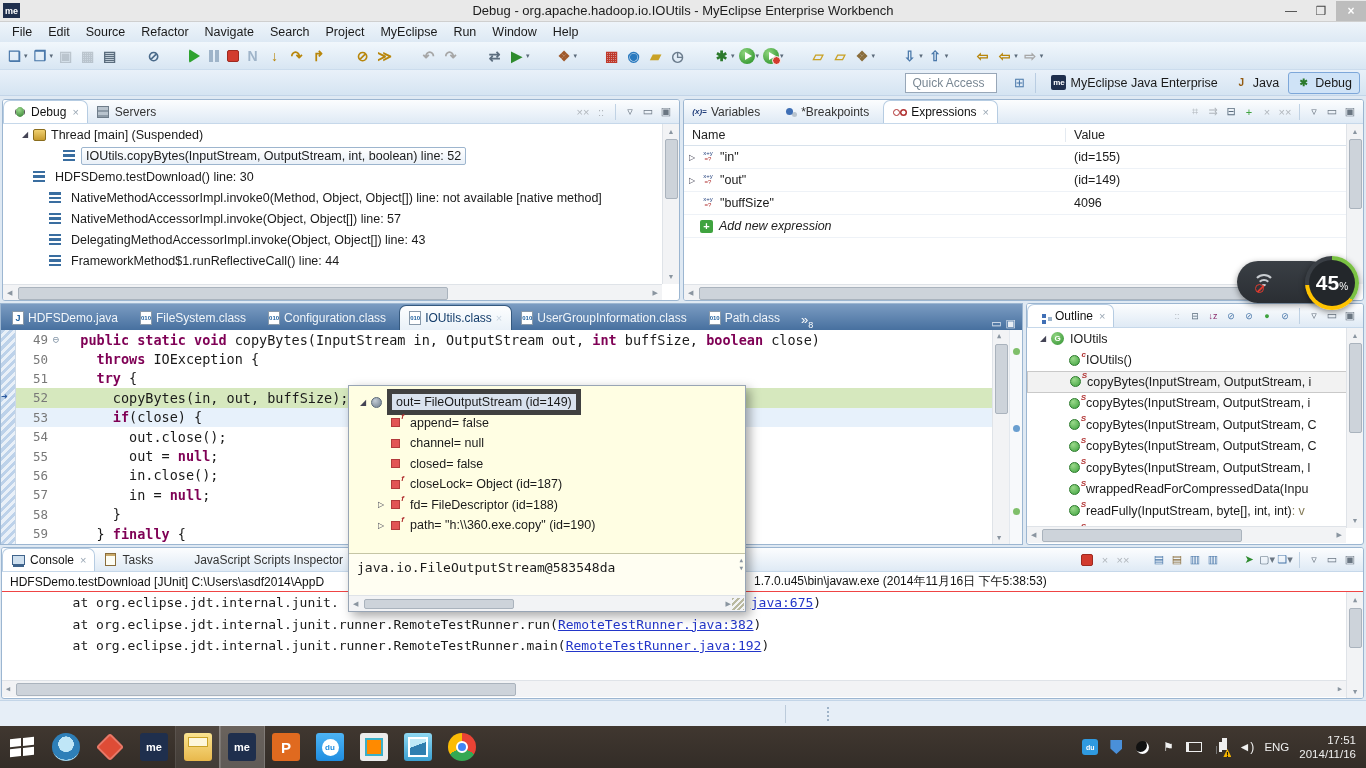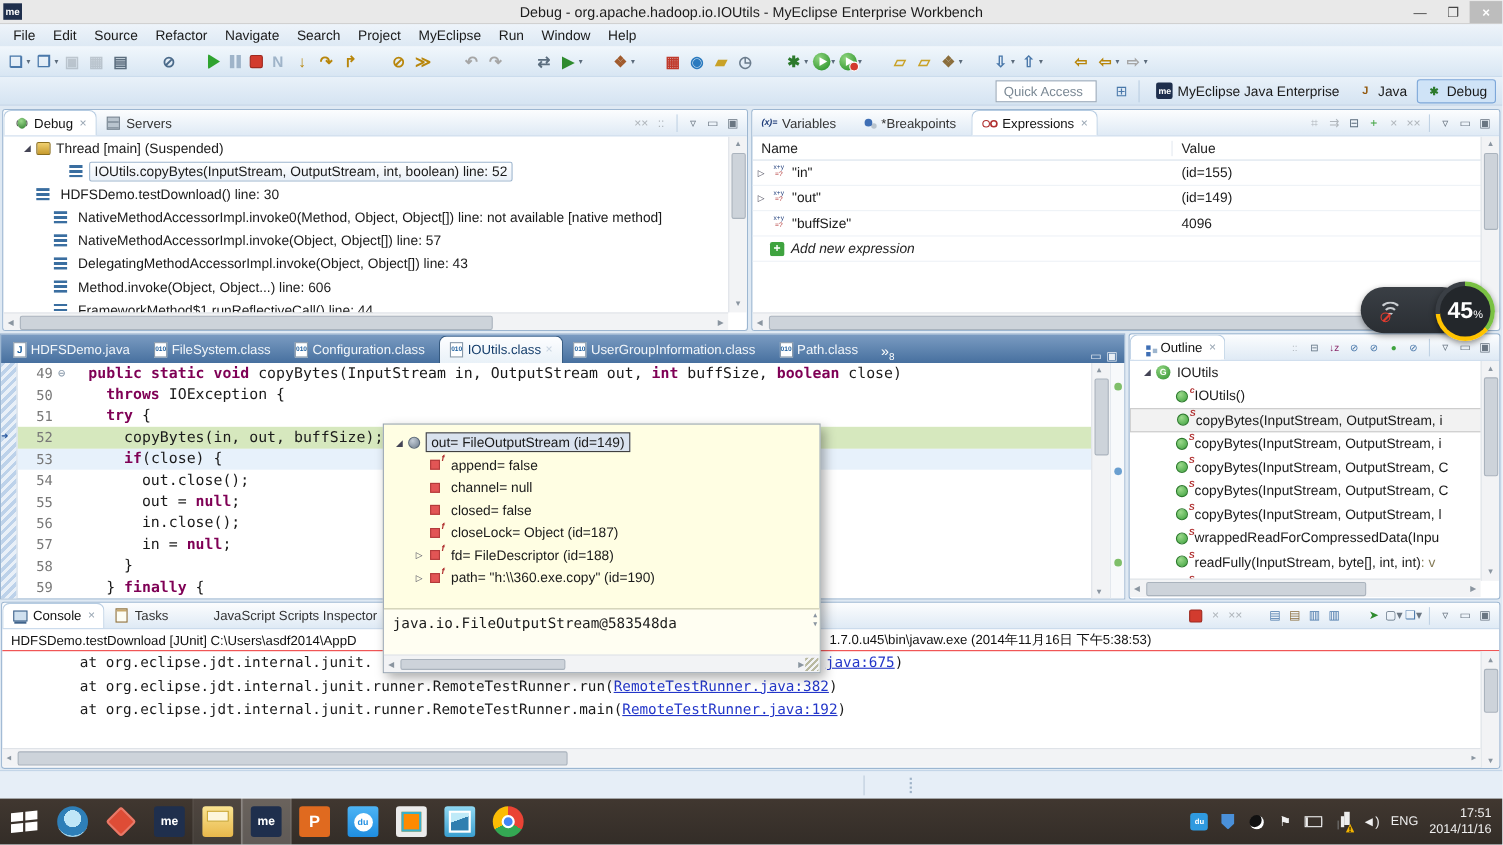--- a/index.html
+++ b/index.html
@@ -184,21 +184,21 @@
   .tico[data-k="net"]{position:relative}
   .tico[data-k="net"]::before{content:"";width:3px;height:10px;background:#eee;box-shadow:-4px 3px 0 -1px #777,4px -3px 0 1px #eee}
   .tico[data-k="net"]::after{content:"!";position:absolute;right:-3px;bottom:-2px;width:8px;height:8px;background:#f4b400;color:#000;font-size:7px;font-weight:bold;clip-path:polygon(50% 0,100% 100%,0 100%);text-align:center;line-height:11px}
   .clock{text-align:right;font-size:11.5px;line-height:14px}
 
   
   .popup{position:absolute;left:348px;top:385px;width:398px;height:227px;background:#fffee3;border:1px solid #98a5b5;box-shadow:4px 4px 10px rgba(0,0,0,.35);z-index:50;display:flex;flex-direction:column}
   .ptree{flex:1;padding:6px 4px 2px 6px;overflow:hidden}
   .prow{display:flex;align-items:center;height:20.5px;font-size:12.5px;white-space:nowrap}
   .prow .lbl{padding:1px 4px}
-  .prow[data-sel="1"] .lbl{background:#d9e2ee;border:1px solid #404040}
+  .prow[data-sel="1"] .lbl{background:#d9e2ee;border:5px solid #404040}
   .oico{width:11px;height:11px;border-radius:50%;background:radial-gradient(circle at 35% 30%,#c3ccd6,#6f7d8c);border:1px solid #5a6878;margin-right:5px;flex:none}
   .fsq{width:9px;height:9px;background:#e25555;border:1px solid #b23b3b;position:relative;margin:0 6px 0 2px;flex:none}
   .fsq sup{position:absolute;top:-7px;right:-5px;font-size:8px;font-style:italic;color:#b03030;font-weight:bold}
   .pdetail{height:42px;border-top:1px solid #c5c5a5;background:#fffef2;font-family:"DejaVu Sans Mono",monospace;font-size:13px;padding:6px 8px;position:relative}
   .pdetail .minarrows{position:absolute;right:2px;top:2px;display:flex;flex-direction:column;font-size:6px;color:#8a95a0;line-height:8px}
   .pscroll{height:16px;background:#f2f3f5;border-top:1px solid #dfe3e8;display:flex;align-items:center;position:relative}
   .pscroll::before{content:"◀";font-size:7px;color:#8a95a0;padding:0 4px}
   .pscroll::after{content:"▶";font-size:7px;color:#8a95a0;position:absolute;right:14px}
   .pgrip{position:absolute;right:1px;bottom:1px;width:12px;height:12px;background:repeating-linear-gradient(135deg,#b9b9a0 0 2px,transparent 2px 4px)}
 
@@ -511,24 +511,20 @@
           <span class="bars"></span>
           <span class="framelbl">NativeMethodAccessorImpl.invoke0(Method, Object, Object[]) line: not available [native method]</span>
         </div>
           <div class="trow frame" style="padding-left:46px">
           <span class="bars"></span>
           <span class="framelbl">NativeMethodAccessorImpl.invoke(Object, Object[]) line: 57</span>
         </div>
           <div class="trow frame" style="padding-left:46px">
           <span class="bars"></span>
           <span class="framelbl">DelegatingMethodAccessorImpl.invoke(Object, Object[]) line: 43</span>
-        </div>
-          <div class="trow frame" style="padding-left:46px">
-          <span class="bars"></span>
-          <span class="framelbl">Method.invoke(Object, Object...) line: 606</span>
         </div>
           <div class="trow frame" style="padding-left:46px">
           <span class="bars"></span>
           <span class="framelbl">FrameworkMethod$1.runReflectiveCall() line: 44</span>
         </div>
         </div>
       <div class="vscroll" style="height:160px">
           <span class="vthumb" style="height:60px"></span>
         </div>
       <div class="hscroll" style="width:659px">

